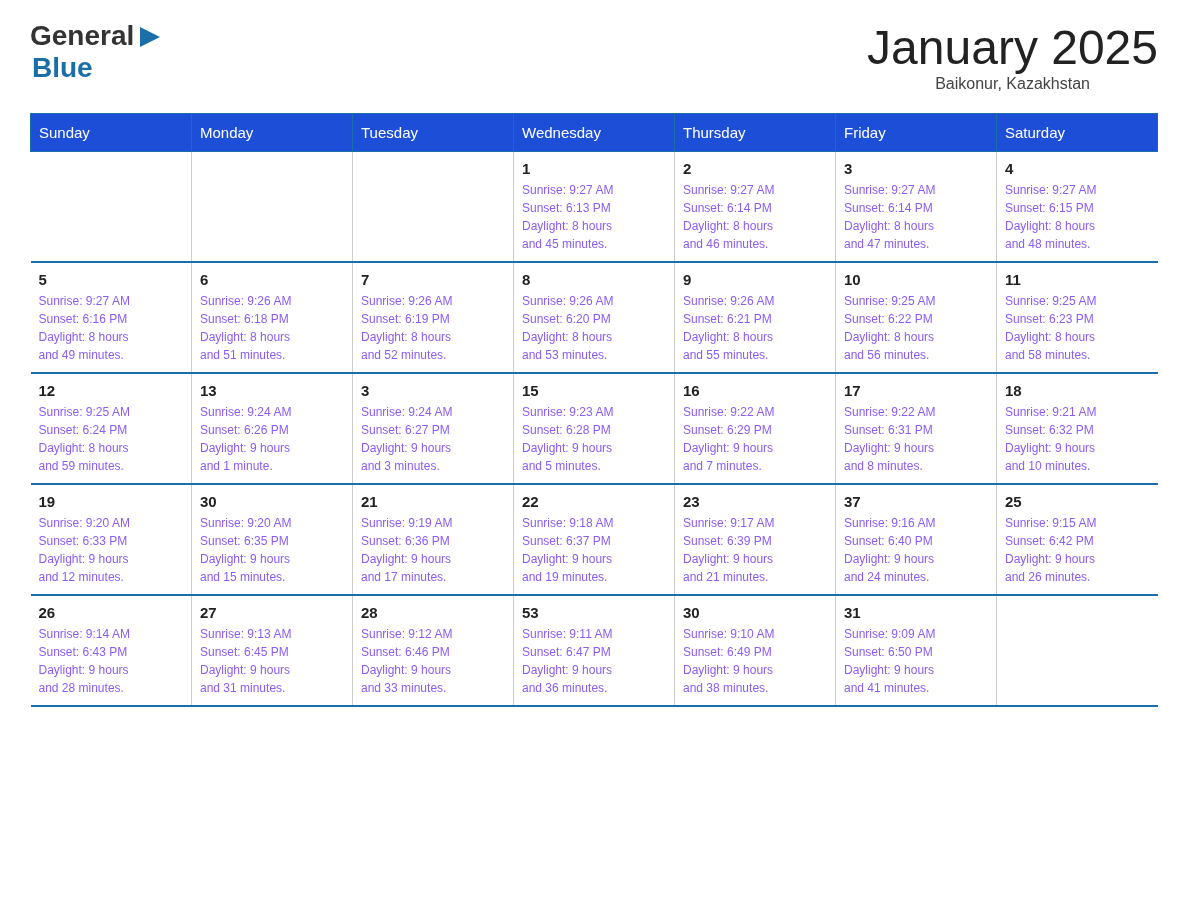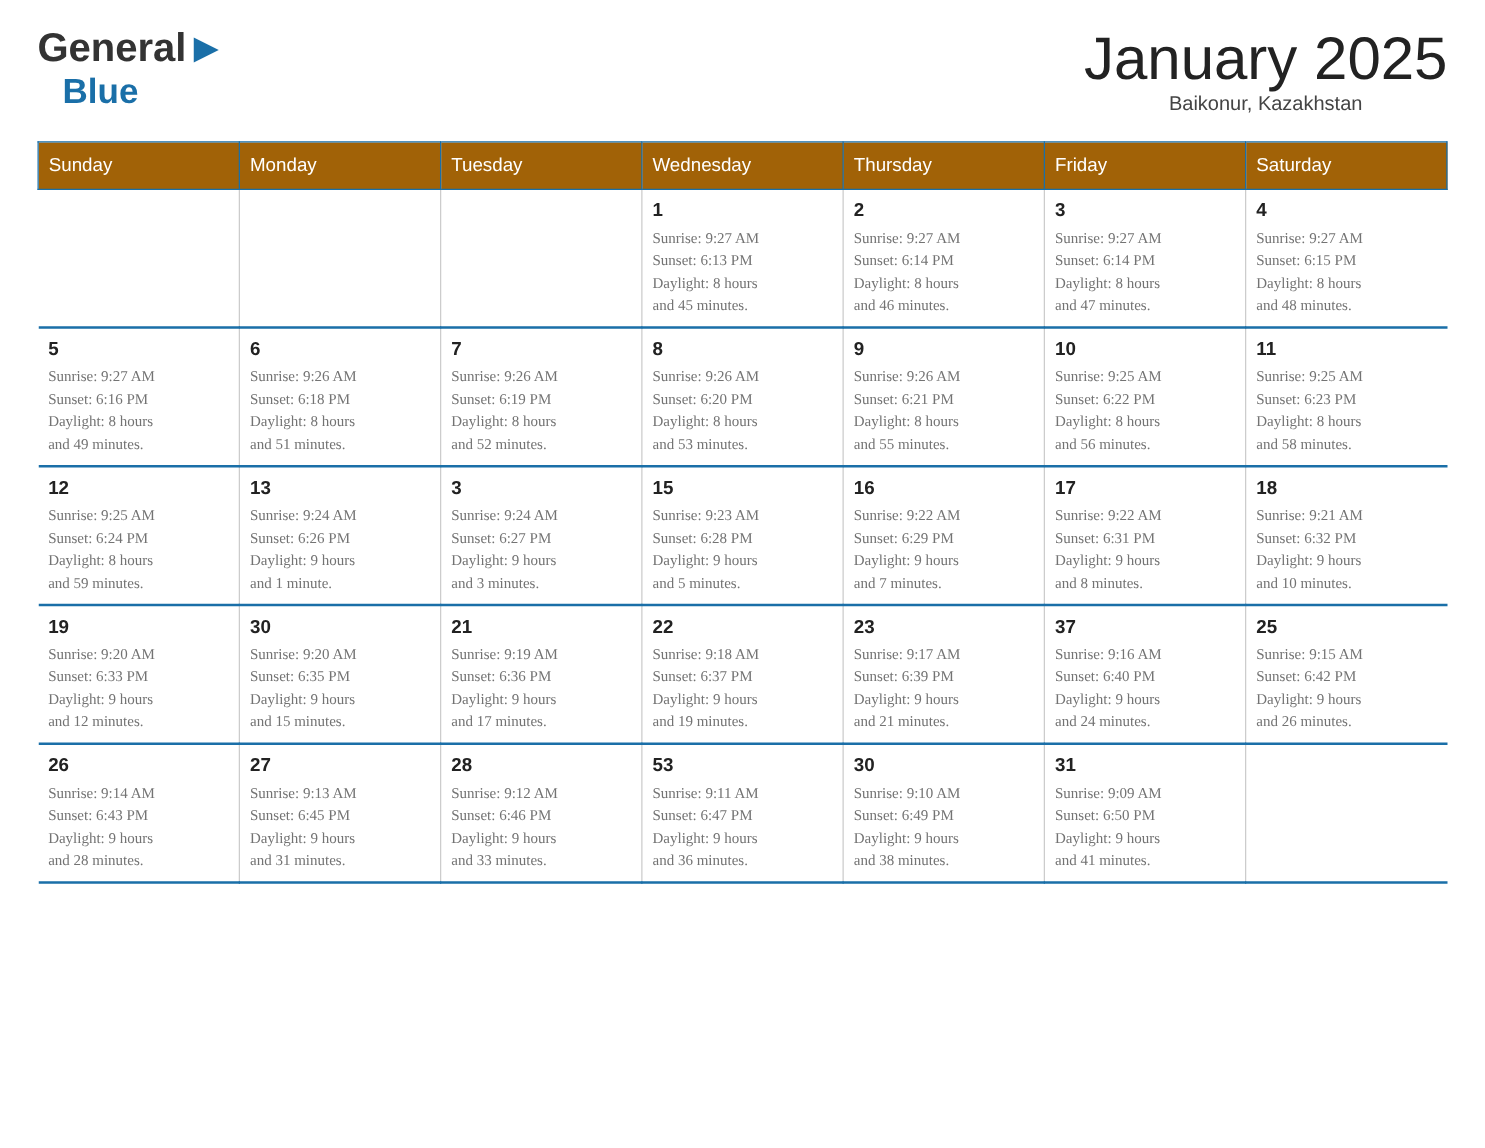--- a/index.html
+++ b/index.html
@@ -10,56 +10,56 @@
       min-height: 918px;
       padding: 20px 30px;
     }
     .header {
       display: flex;
       justify-content: space-between;
       align-items: flex-start;
       margin-bottom: 20px;
     }
     .logo-text-general {
-      font-size: 32px;
+      font-size: 28px;
       font-weight: bold;
       color: #333;
     }
     .logo-wrapper {
       display: flex;
       flex-direction: column;
     }
     .logo-line1 {
       display: flex;
       align-items: center;
     }
     .logo-line2 {
       font-size: 28px;
       font-weight: bold;
       color: #1a6fa8;
-      margin-left: 20px;
+      margin-left: 2px;
     }
     .title-section {
       text-align: center;
     }
     .month-title {
       font-size: 48px;
       font-weight: normal;
       color: #222;
     }
     .location {
       font-size: 16px;
       color: #444;
     }
     table {
       width: 100%;
       border-collapse: collapse;
     }
     thead tr {
-      background-color: #a16207;
+      background-color: #1d4ed8;
     }
     thead th {
       color: #fff;
       font-size: 15px;
       font-weight: normal;
       padding: 10px 8px;
       text-align: left;
       border: 1px solid #1a6fa8;
     }
     tbody tr {
@@ -80,23 +80,22 @@
     }
     .day-number {
       font-size: 15px;
       font-weight: bold;
       color: #222;
       display: block;
       margin-bottom: 4px;
     }
     .day-info {
       font-size: 12px;
-      color: #737373;
+      color: #8b5cf6;
       line-height: 1.5;
-      font-family: Liberation Serif, serif;
     }
     .empty-cell {
       background: #fff;
     }
   </style>
 </head>
 <body>
 
 <div class="header">
   <div class="logo-wrapper">

